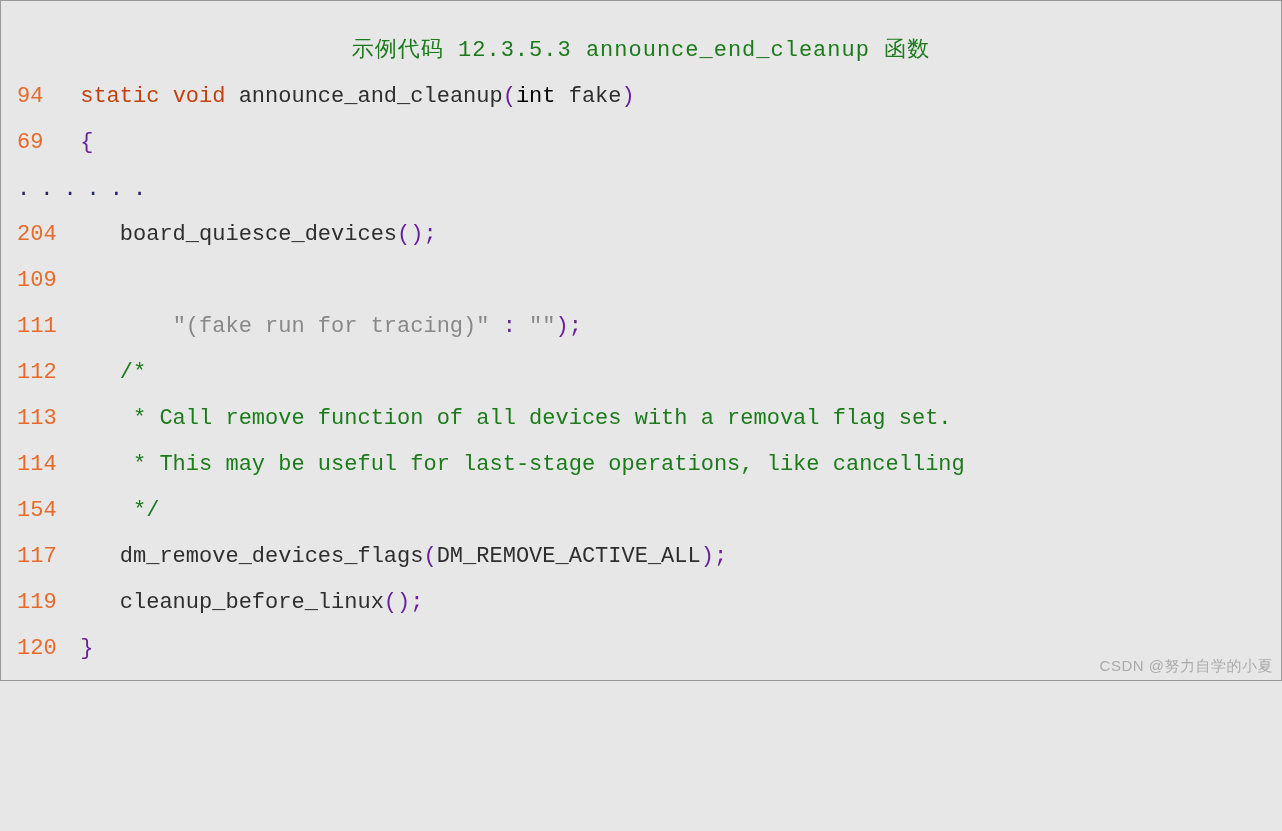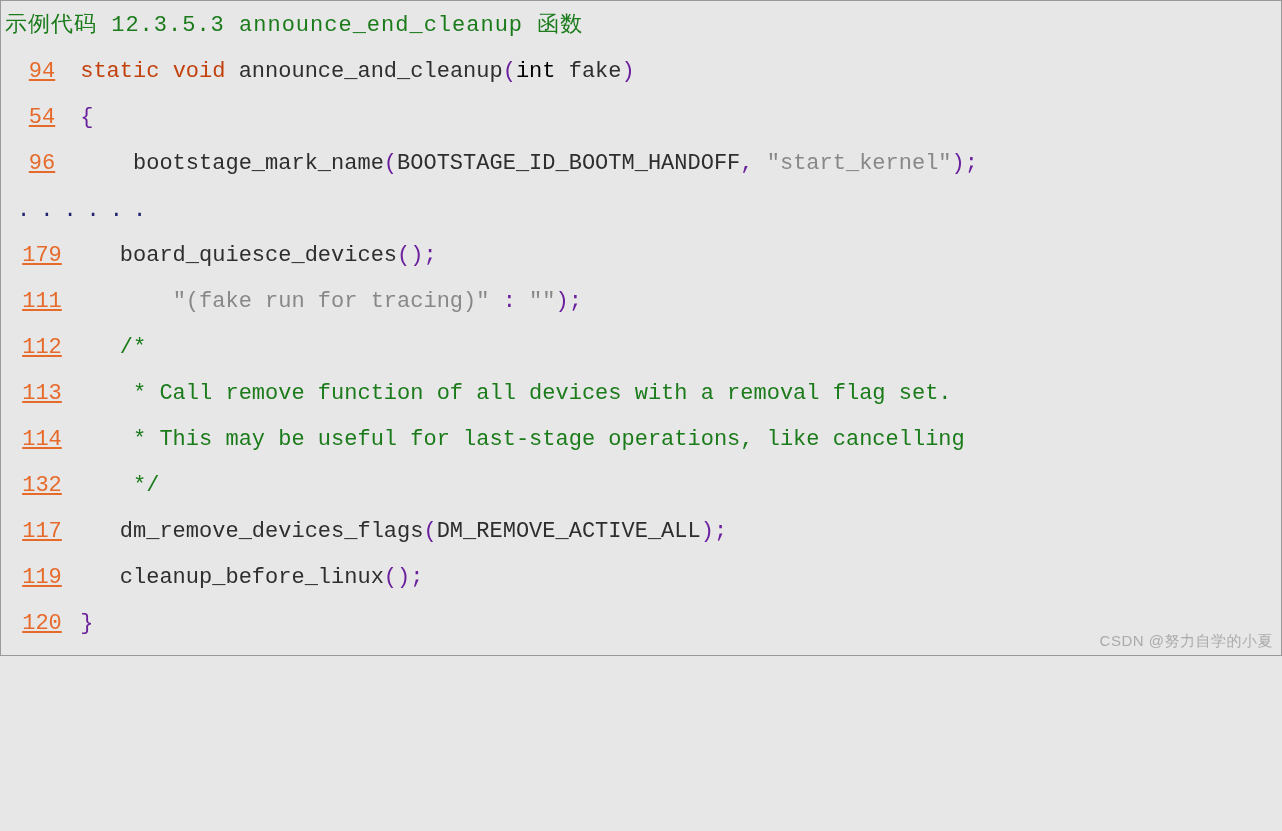--- a/index.html
+++ b/index.html
@@ -14,40 +14,41 @@
   }
   .code-container {
     box-sizing: border-box;
     width: 1282px;
     border: 1px solid #9a9a9a;
     background: #e7e7e7;
     padding: 6px 4px 8px 4px;
     position: relative;
   }
   .title {
+    text-align: center;
     color: #1b7b1b;
     font-size: 22px;
     font-family: "SimSun", "Songti SC", "Courier New", monospace;
     padding: 2px 0 10px 0;
     letter-spacing: 1px;
+    margin-top: 25px;
   }
   .line {
     display: flex;
     align-items: baseline;
     line-height: 46px;
     height: 46px;
     white-space: pre;
   }
   .lineno {
     width: 50px;
-    text-align: center;
+    text-align: left;
     color: #e66a2a;
     flex: 0 0 auto;
     padding-left: 12px;
-    text-decoration: underline;
   }
   .code {
     flex: 1 1 auto;
     color: #2e2e2e;
   }
   .kw   { color: #c2410c; }
   .type { color: #000000; }
   .brace { color: #6a1f9c; }
   .paren { color: #6a1f9c; }
   .semi  { color: #6a1f9c; }
@@ -82,36 +83,36 @@
 <div class="code-container">
 
   <div class="title">示例代码 12.3.5.3 announce_end_cleanup 函数</div>
 
   <div class="line">
     <span class="lineno">94</span>
     <span class="code"> <span class="kw">static</span> <span class="kw">void</span> <span class="ident">announce_and_cleanup</span><span class="paren">(</span><span class="type">int</span> <span class="ident">fake</span><span class="paren">)</span></span>
   </div>
 
   <div class="line">
-    <span class="lineno">54</span>
+    <span class="lineno">69</span>
     <span class="code"> <span class="brace">{</span></span>
   </div>
 
-  <div class="line">
-    <span class="lineno">96</span>
-    <span class="code">     <span class="ident">bootstage_mark_name</span><span class="paren">(</span><span class="ident">BOOTSTAGE_ID_BOOTM_HANDOFF</span><span class="comma">,</span> <span class="str">"start_kernel"</span><span class="paren">)</span><span class="semi">;</span></span>
-  </div>
 
   <div class="dots-row">......</div>
 
   <div class="line">
-    <span class="lineno">179</span>
+    <span class="lineno">204</span>
     <span class="code">    <span class="ident">board_quiesce_devices</span><span class="paren">(</span><span class="paren">)</span><span class="semi">;</span></span>
   </div>
 
+  <div class="line">
+    <span class="lineno">109</span>
+    <span class="code"></span>
+  </div>
 
 
   <div class="line">
     <span class="lineno">111</span>
     <span class="code">        <span class="str">"(fake run for tracing)"</span> <span class="op">:</span> <span class="str">""</span><span class="paren">)</span><span class="semi">;</span></span>
   </div>
 
   <div class="line">
     <span class="lineno">112</span>
     <span class="code">    <span class="cmt">/*</span></span>
@@ -122,21 +123,21 @@
     <span class="code">    <span class="cmt"> * Call remove function of all devices with a removal flag set.</span></span>
   </div>
 
   <div class="line">
     <span class="lineno">114</span>
     <span class="code">    <span class="cmt"> * This may be useful for last-stage operations, like cancelling</span></span>
   </div>
 
 
   <div class="line">
-    <span class="lineno">132</span>
+    <span class="lineno">154</span>
     <span class="code">    <span class="cmt"> */</span></span>
   </div>
 
   <div class="line">
     <span class="lineno">117</span>
     <span class="code">    <span class="ident">dm_remove_devices_flags</span><span class="paren">(</span><span class="ident">DM_REMOVE_ACTIVE_ALL</span><span class="paren">)</span><span class="semi">;</span></span>
   </div>
 
 
   <div class="line">

